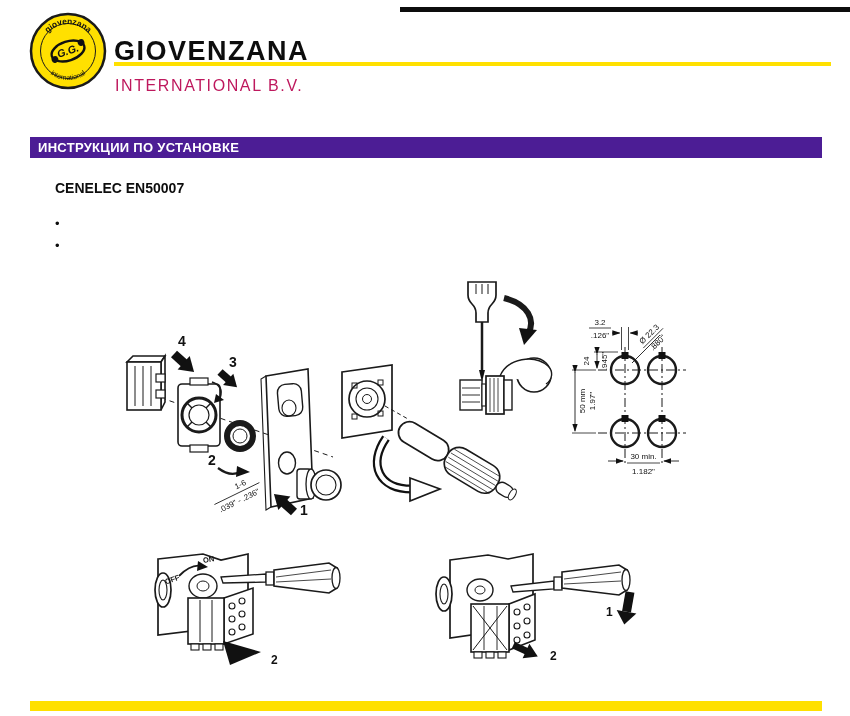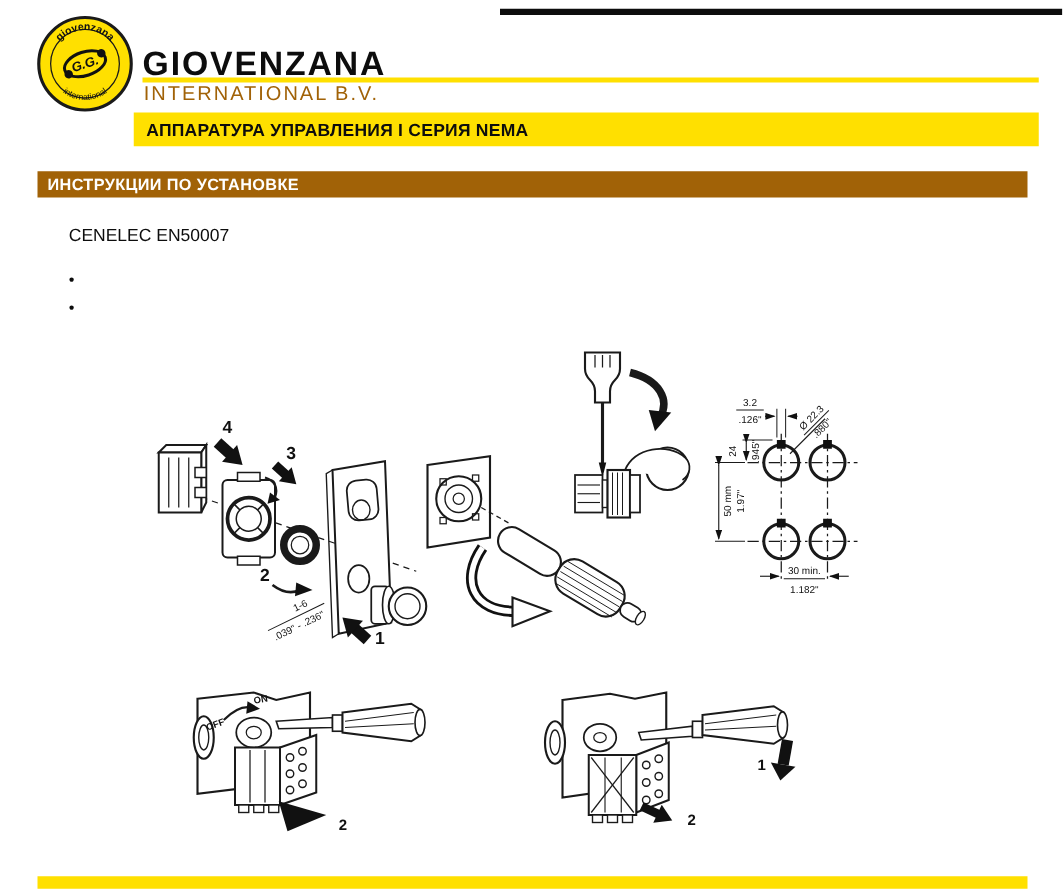--- a/index.html
+++ b/index.html
@@ -1,28 +1,28 @@
 <!DOCTYPE html>
 <html><head>
 <meta charset="utf-8">
 <style>
   html,body{margin:0;padding:0;background:#fff;}
   #page{position:relative;width:850px;height:716px;background:#fff;overflow:hidden;
         font-family:"Liberation Sans",sans-serif;color:#111;}
   .abs{position:absolute;}
   .brand{left:114px;top:36px;font-size:27px;font-weight:bold;letter-spacing:1.5px;color:#0d0d0d;}
   .brand-rule{left:114px;top:62px;width:717px;height:4px;background:#FFE000;}
-  .subtitle{left:115px;top:67px;font-size:16px;letter-spacing:1.6px;color:#a16207;text-align:center;}
+  .subtitle{left:115px;top:77px;font-size:16px;letter-spacing:1.6px;color:#be185d;text-align:center;}
   .series-banner{left:107px;top:90px;width:724px;height:27px;background:#FFE000;
         display:flex;align-items:center;}
   .series-banner span{font-size:14px;font-weight:bold;color:#0d0d0d;padding-left:10px;letter-spacing:.2px;}
-  .section-banner{left:30px;top:137px;width:792px;height:21px;background:#a16207;
+  .section-banner{left:30px;top:137px;width:792px;height:21px;background:#4c1d95;
         display:flex;align-items:center;}
   .section-banner span{font-size:13px;font-weight:bold;color:#fff;padding-left:8px;letter-spacing:.3px;}
-  .standard{left:55px;top:180px;font-size:14px;font-weight:normal;color:#0d0d0d;}
+  .standard{left:55px;top:180px;font-size:14px;font-weight:bold;color:#0d0d0d;}
   .bullets{left:55px;top:215px;width:720px;font-size:13px;color:#0d0d0d;}
   .bullets .row{display:flex;margin-bottom:5px;line-height:17px;}
   .bullets .dot{width:26px;flex:0 0 26px;}
   .topline{left:400px;top:7px;width:450px;height:5px;background:#0d0d0d;}
   .bottombar{left:30px;top:701px;width:792px;height:10px;background:#FFE000;}
   svg{position:absolute;overflow:visible;}
   svg text{font-family:"Liberation Sans",sans-serif;fill:#111;}
   .ln{stroke:#1a1a1a;fill:none;}
   .wh{stroke:#1a1a1a;fill:#fff;}
   .blk{fill:#111;stroke:none;}
@@ -48,23 +48,20 @@
       <circle cx="25" cy="44" r="3.4" class="blk"></circle>
       <circle cx="55" cy="36" r="3.4" class="blk"></circle>
       <text x="40" y="43.5" text-anchor="middle" font-size="10.5" font-weight="bold" font-style="italic">G.G.</text>
     </g>
   </svg>
 
   <div class="abs brand">GIOVENZANA</div>
   <div class="abs brand-rule"></div>
   <div class="abs subtitle">INTERNATIONAL B.V.</div>
 
-  <div class="abs series-banner">
-    <span>АППАРАТУРА УПРАВЛЕНИЯ I СЕРИЯ NEMA</span>
-  </div>
 
   <div class="abs section-banner">
     <span>ИНСТРУКЦИИ ПО УСТАНОВКЕ</span>
   </div>
 
   <div class="abs standard">CENELEC EN50007</div>
   <div class="abs bullets">
     <div class="row">
       <span class="dot">•</span>
     </div>

